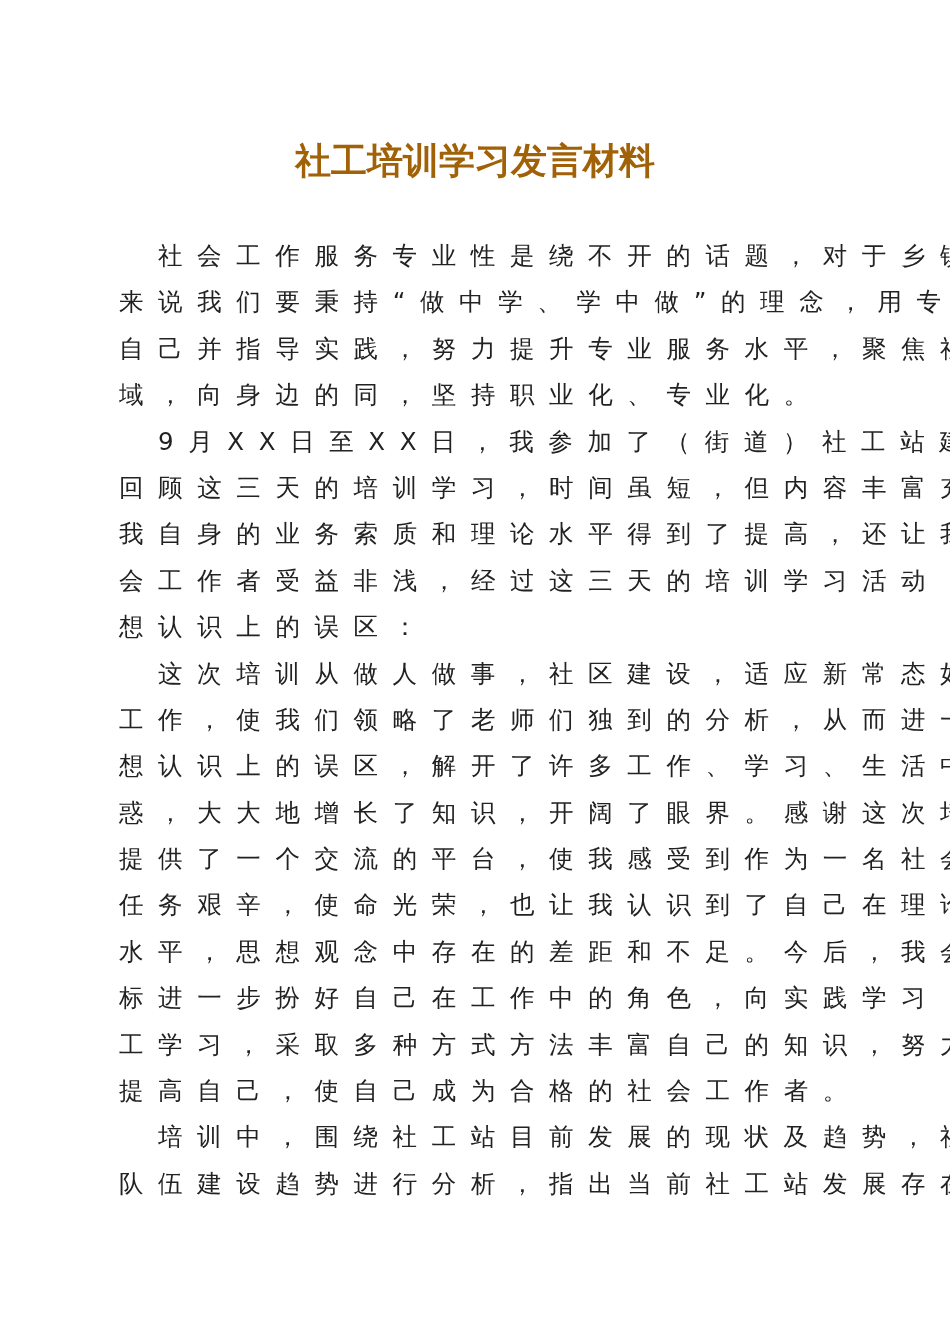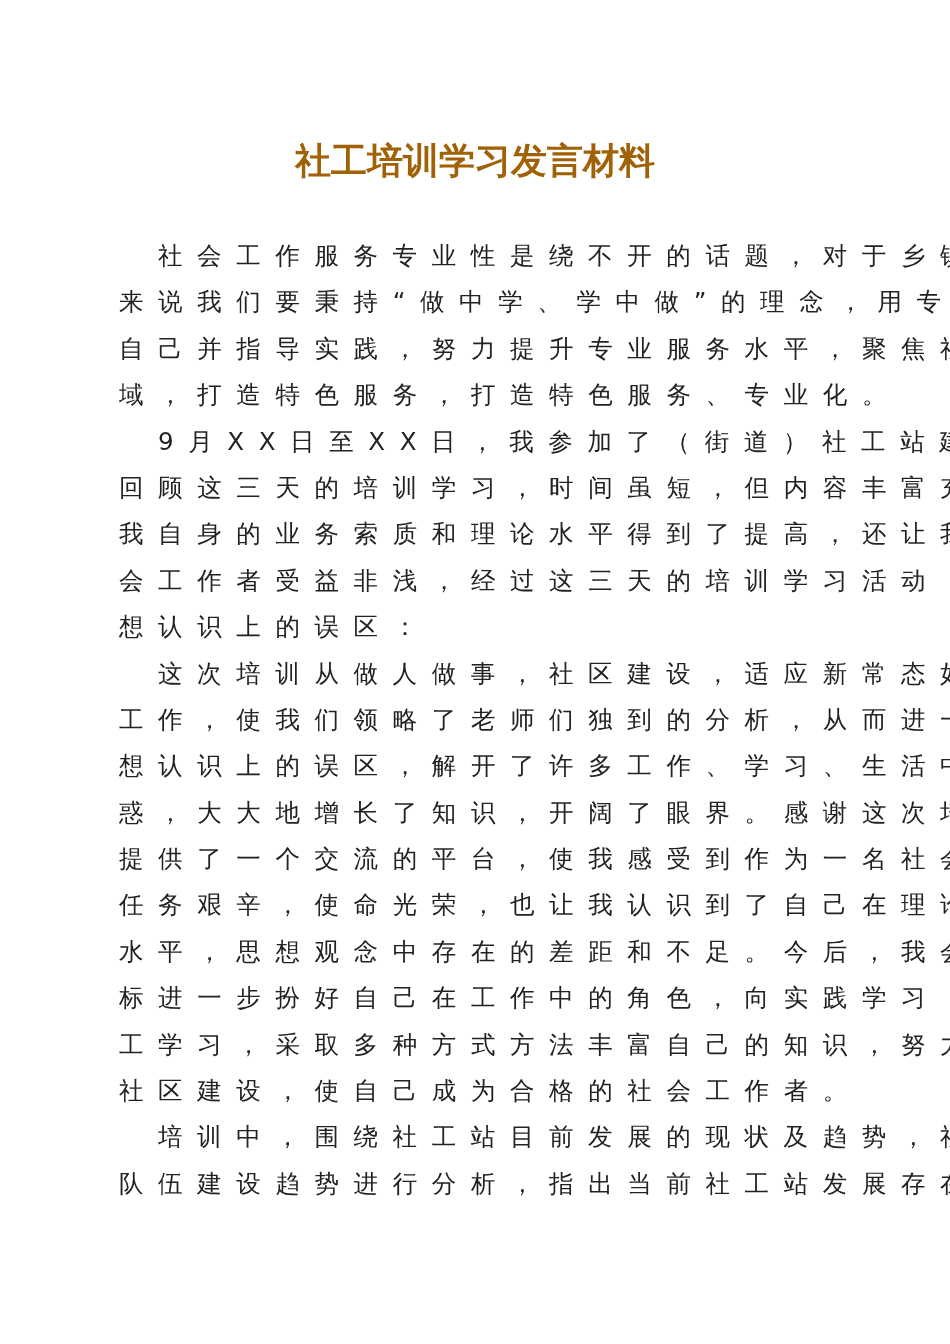--- a/index.html
+++ b/index.html
@@ -26,35 +26,35 @@
 <body>
 
 <div class="page">
   <div class="title">社工培训学习发言材料</div>
 
   <div class="body-text">
 
     <span class="line indent">社会工作服务专业性是绕不开的话题，对于乡镇社工站社工</span>
     <span class="line">来说我们要秉持“做中学、学中做”的理念，用专业知识充实</span>
     <span class="line">自己并指导实践，努力提升专业服务水平，聚焦社工站服务领</span>
-    <span class="line">域，打造特色服务，打造特色服务、专业化。</span>
+    <span class="line">域，向身边的同，坚持职业化、专业化。</span>
 
     <span class="line indent">9月XX日至XX日，我参加了（街道）社工站建设专题培训。</span>
     <span class="line">回顾这三天的培训学习，时间虽短，但内容丰富充实，不仅使</span>
     <span class="line">我自身的业务索质和理论水平得到了提高，还让我作为一名社</span>
     <span class="line">会工作者受益非浅，经过这三天的培训学习活动，我有以下几</span>
     <span class="line">想认识上的误区：</span>
 
     <span class="line indent">这次培训从做人做事，社区建设，适应新常态如何做好社工</span>
     <span class="line">工作，使我们领略了老师们独到的分析，从而进一步理清了思</span>
     <span class="line">想认识上的误区，解开了许多工作、学习、生活中的迷茫和疑</span>
     <span class="line">惑，大大地增长了知识，开阔了眼界。感谢这次培训，为我们</span>
     <span class="line">提供了一个交流的平台，使我感受到作为一名社会工作人员，</span>
     <span class="line">任务艰辛，使命光荣，也让我认识到了自己在理论素质，工作</span>
     <span class="line">水平，思想观念中存在的差距和不足。今后，我会朝着新的目</span>
     <span class="line">标进一步扮好自己在工作中的角色，向实践学习，向身边的同</span>
     <span class="line">工学习，采取多种方式方法丰富自己的知识，努力锻造自己，</span>
-    <span class="line">社区建设，使自己成为合格的社会工作者。</span>
+    <span class="line">提高自己，使自己成为合格的社会工作者。</span>
 
     <span class="line indent">培训中，围绕社工站目前发展的现状及趋势，社会工作人才</span>
     <span class="line">队伍建设趋势进行分析，指出当前社工站发展存在的问题及发</span>
   </div>
 </div>
 
 </body></html>

